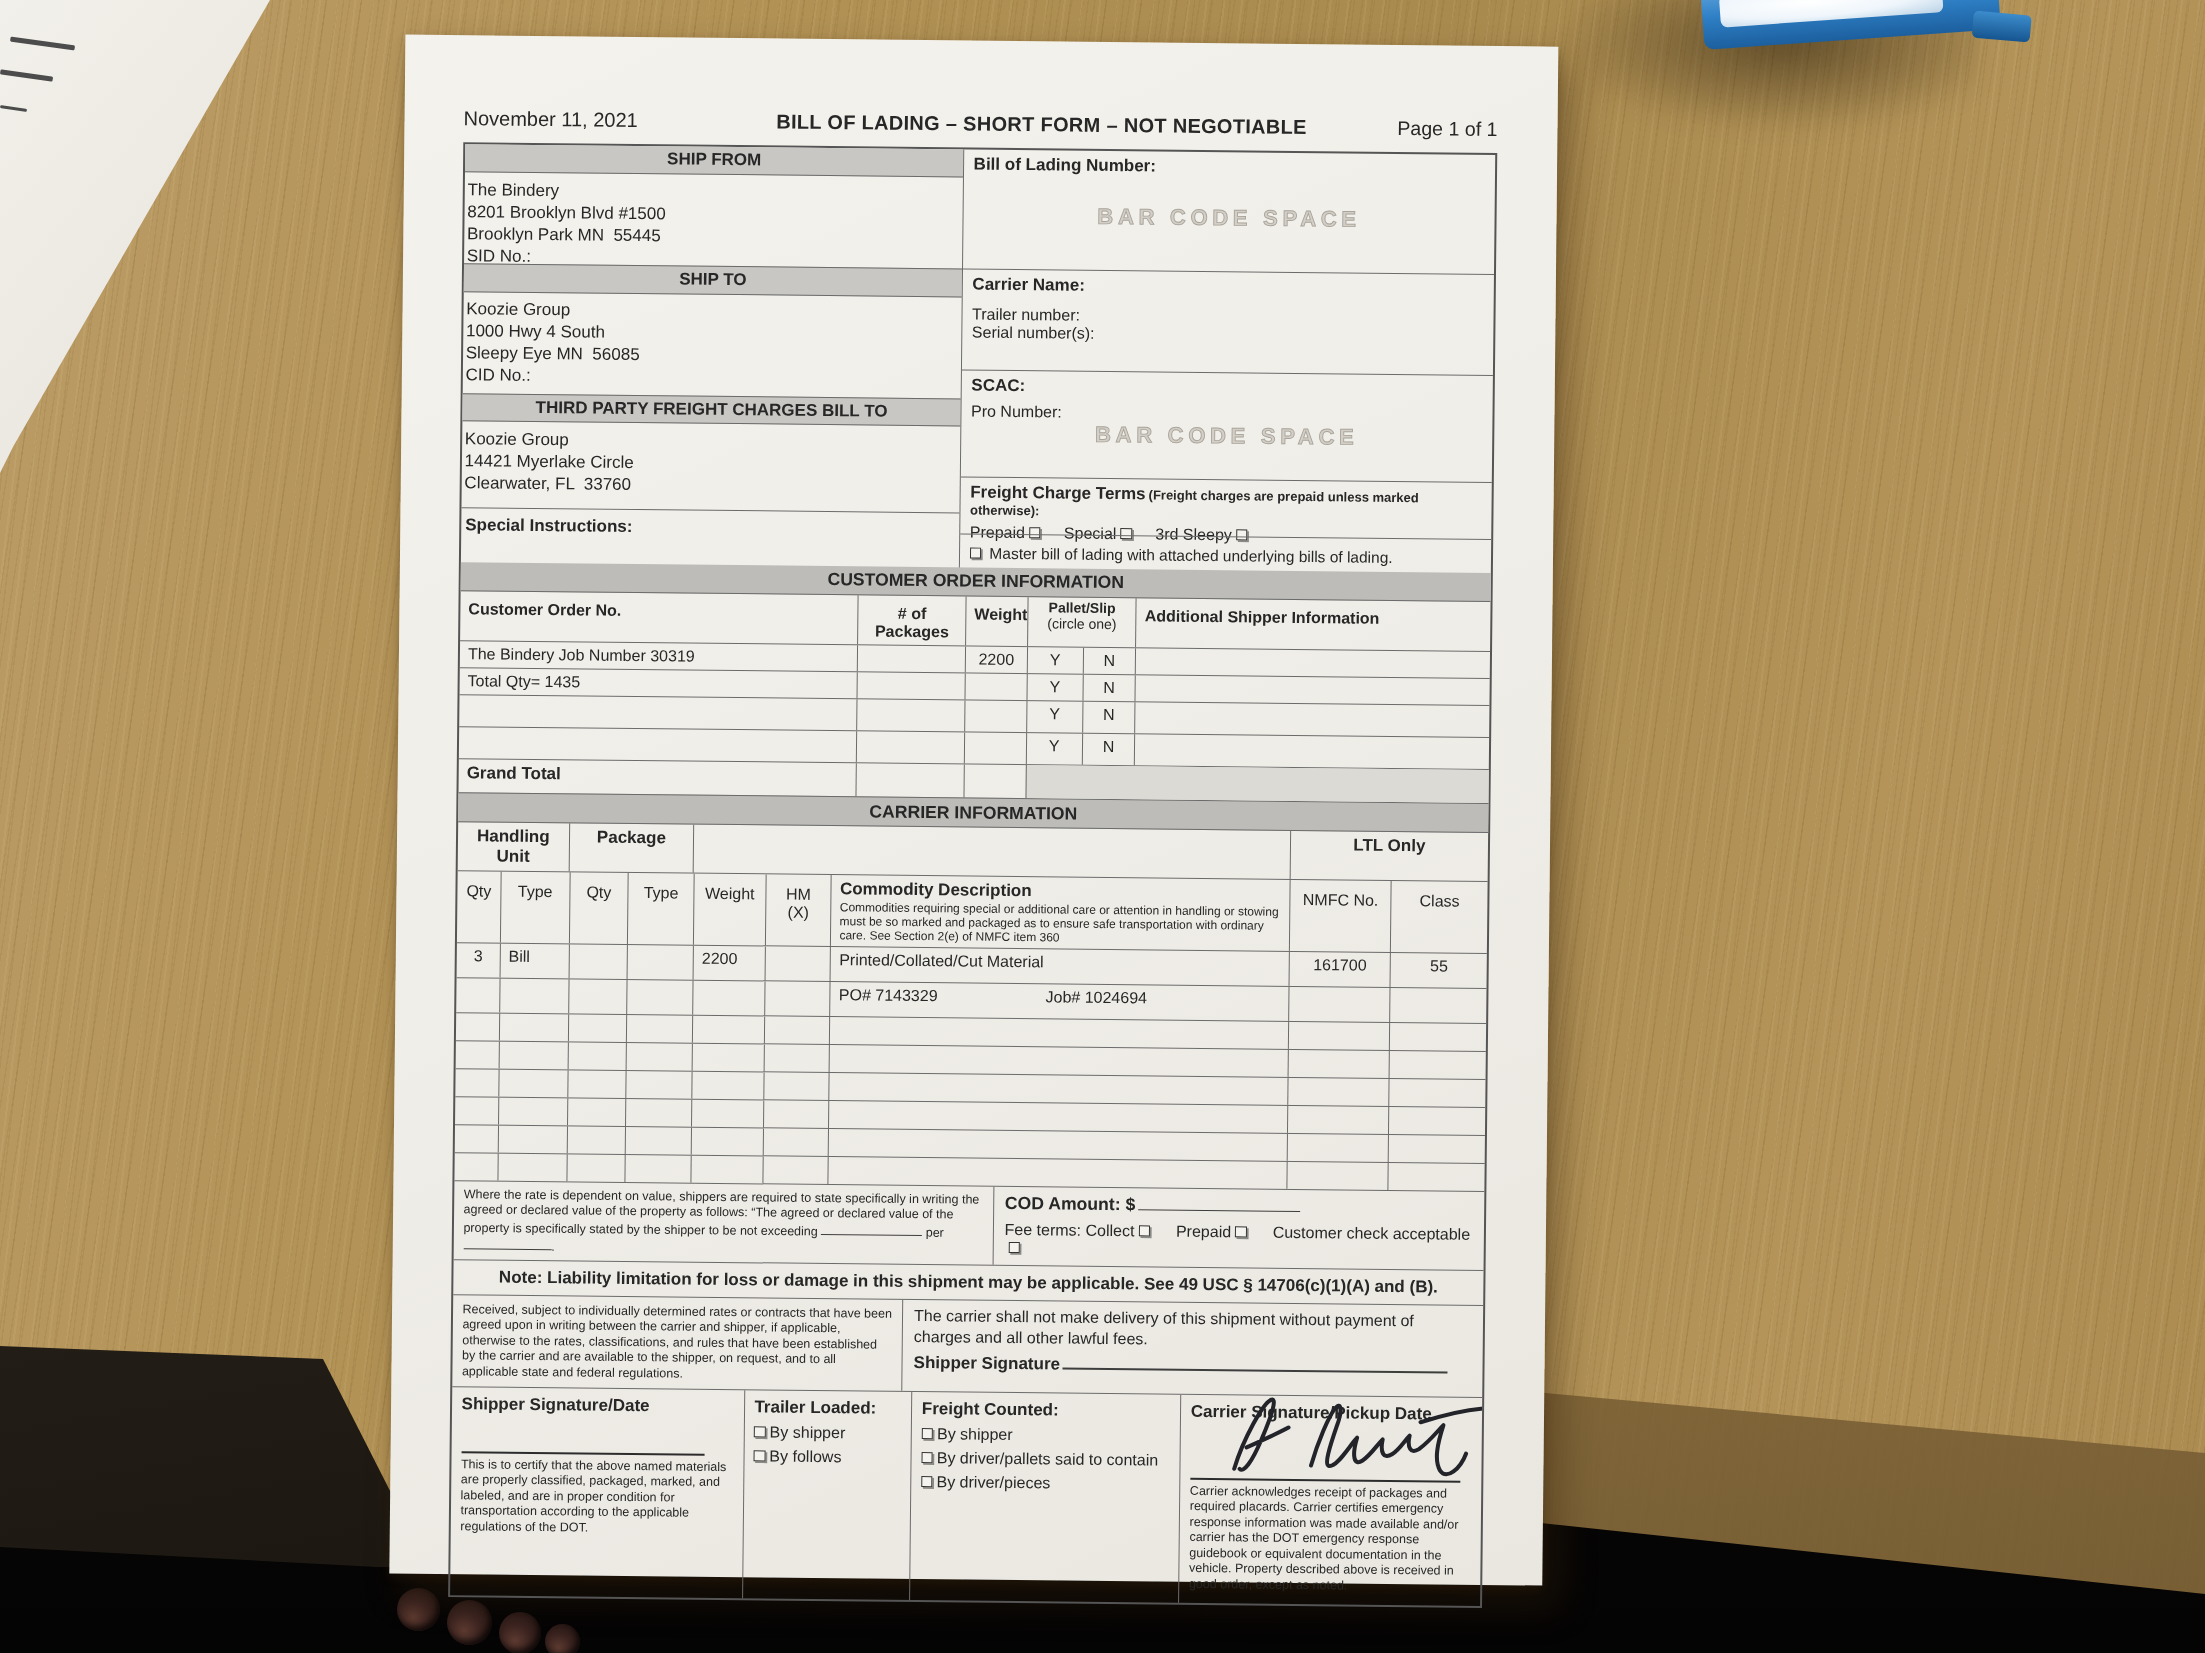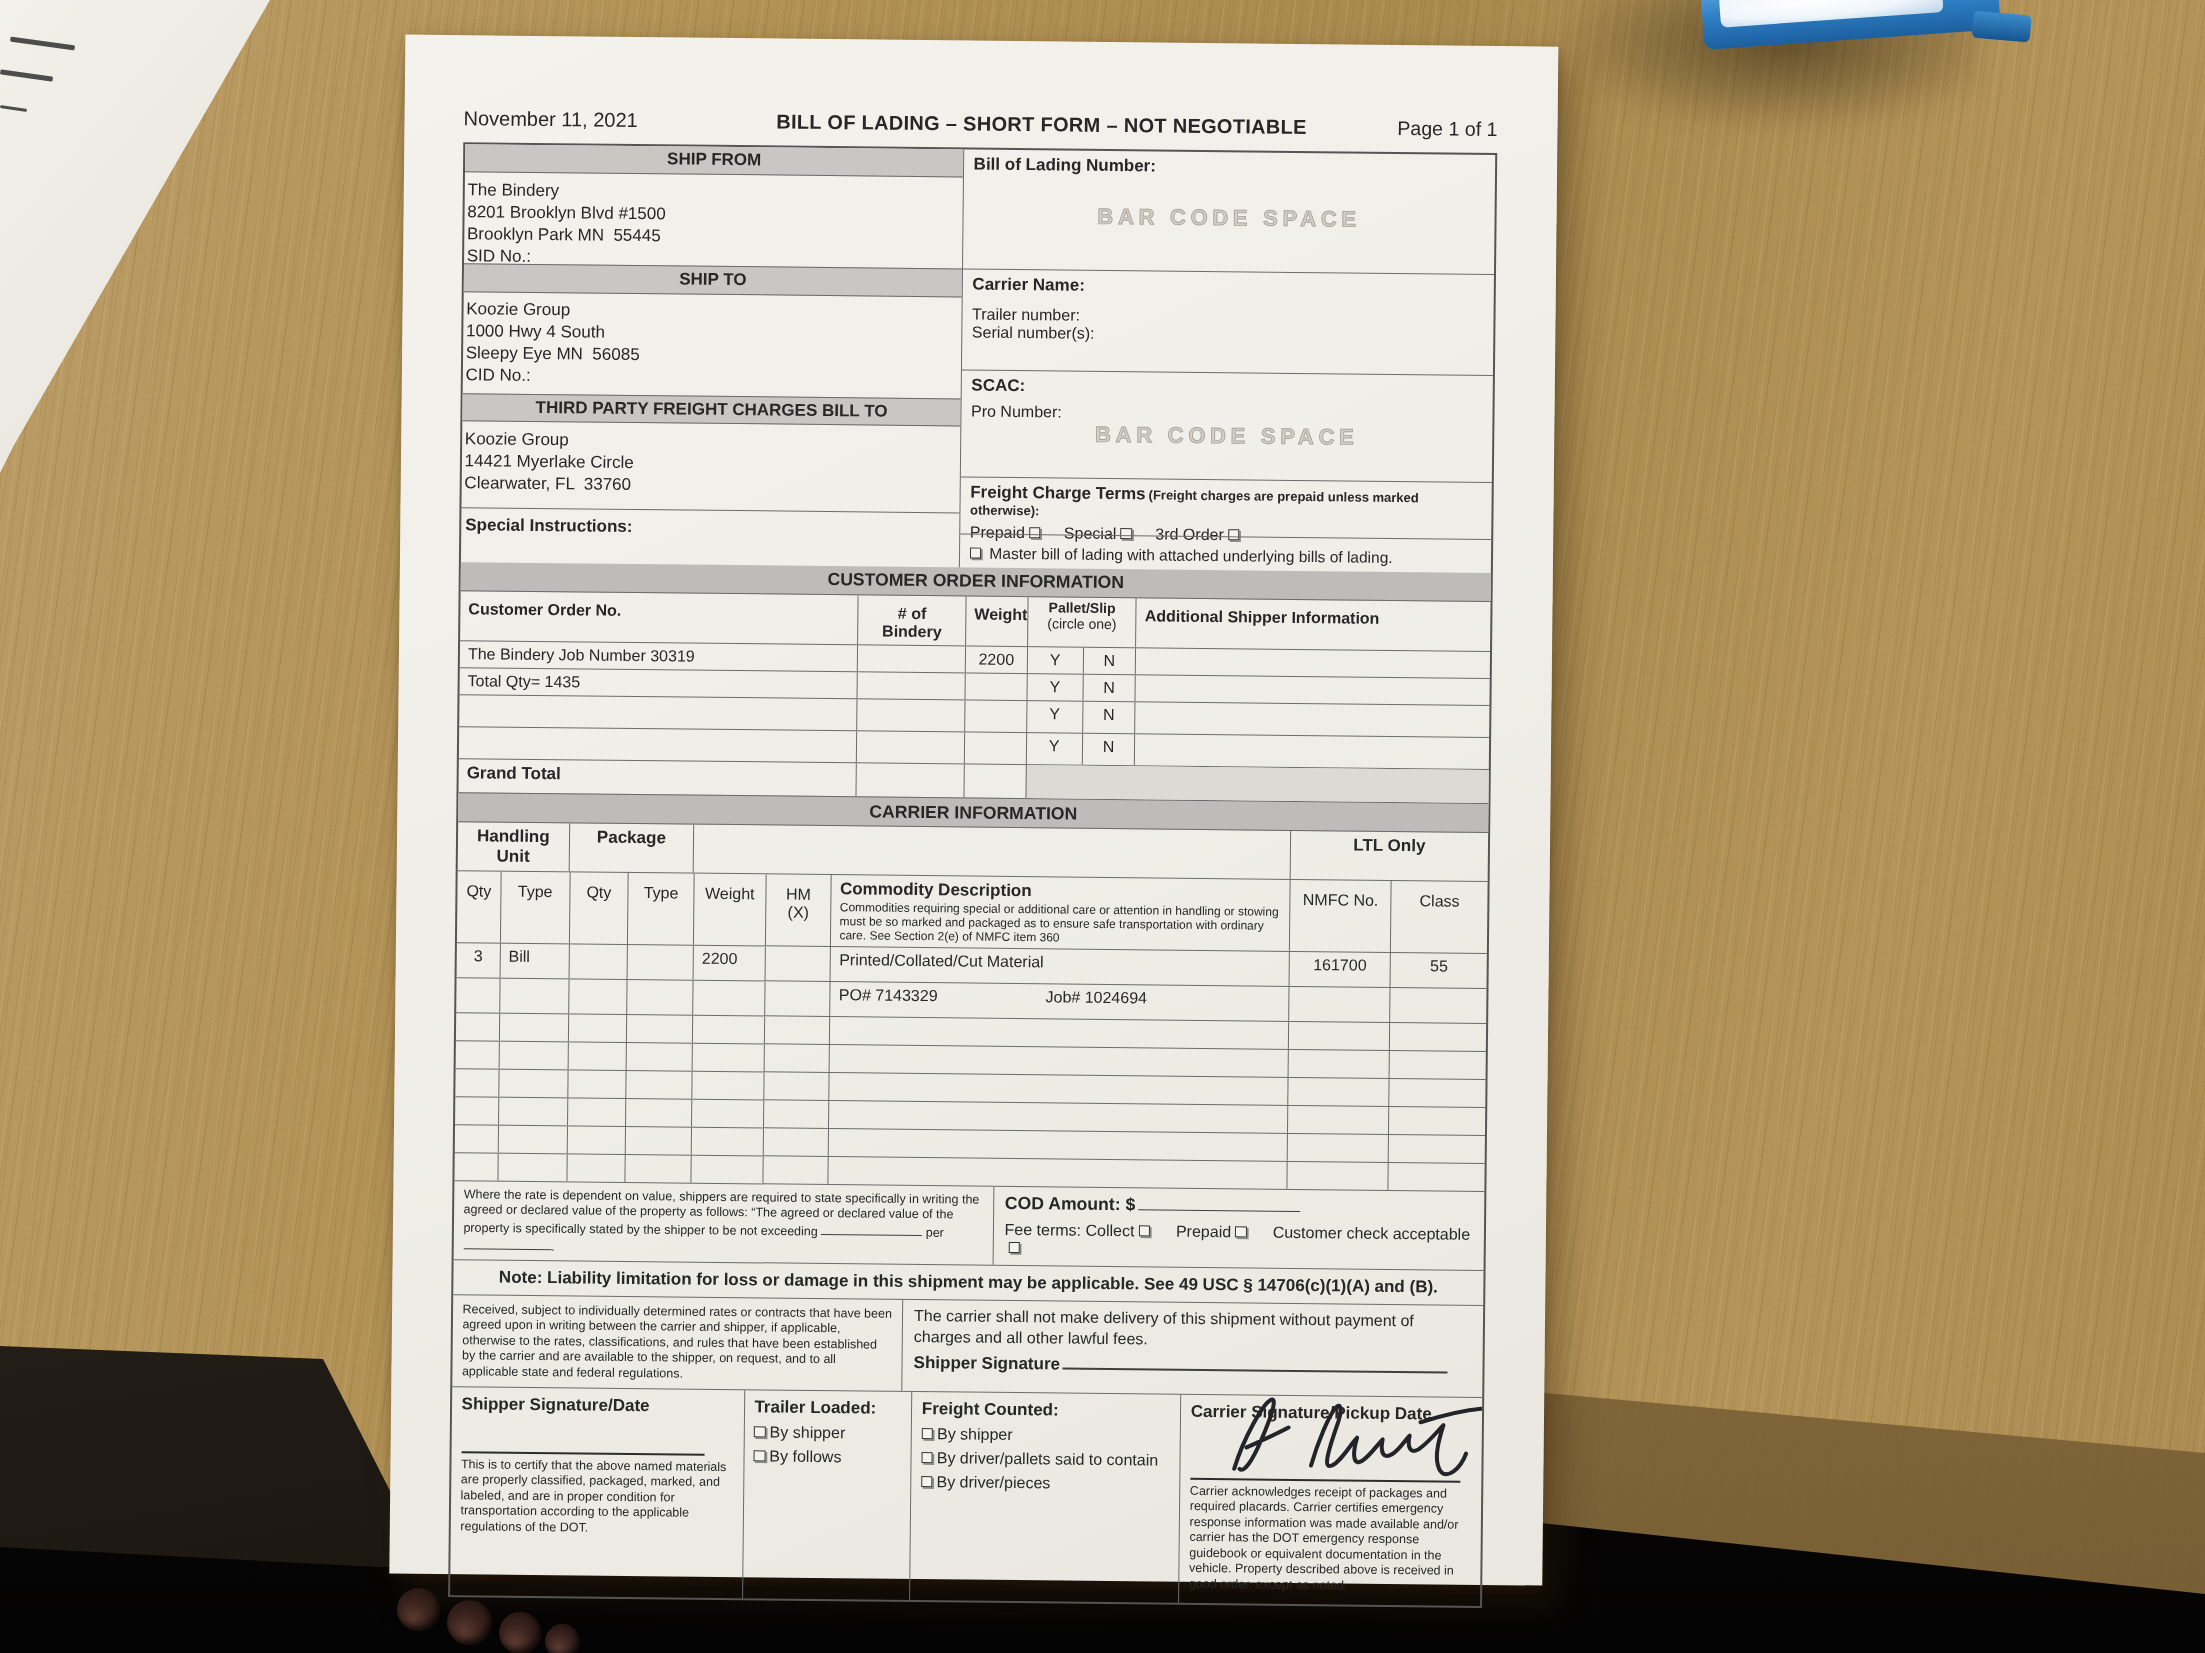--- a/index.html
+++ b/index.html
@@ -139,34 +139,34 @@
               <div class="lbl">SCAC:</div>
               <div class="sub" style="margin-top:6.8px;">Pro Number:</div>
               <div class="barcode">BAR CODE SPACE</div>
             </div>
             <div class="trc-cell" style="height:57px;">
               <span class="lbl">Freight Charge Terms</span>
               <span style="font-weight:bold;font-size:13px;">(Freight charges are prepaid unless marked otherwise):</span>
               <div style="margin-top:5.4px;font-size:16px;">
                 <span>Prepaid</span><span class="cb"></span>
                 <span style="margin-left:15px;">Special</span><span class="cb"></span>
-                <span style="margin-left:15px;">3rd Order</span><span class="cb"></span>
+                <span style="margin-left:15px;">3rd Sleepy</span><span class="cb"></span>
               </div>
             </div>
             <div class="trc-cell" style="flex:1;font-size:15.5px;padding-top:9.5px;">
               <span class="cb" style="margin-left:0;"></span>
               <span>Master bill of lading with attached underlying bills of lading.</span>
             </div>
           </div>
         </div>
 
         <div class="bar dbar" style="border-top:none;">CUSTOMER ORDER INFORMATION</div>
         <div class="r first" style="font-weight:bold;font-size:16px;">
           <div class="c fc" style="width:399px;padding-top:9.5px;">Customer Order No.</div>
-          <div class="c cell-center" style="width:108px;padding-top:9.5px;"># of Bindery</div>
+          <div class="c cell-center" style="width:108px;padding-top:9.5px;"># of Packages</div>
           <div class="c cell-center" style="width:62px;padding-top:9.5px;">Weight</div>
           <div class="c cell-center" style="width:109px;font-size:14px;padding:2.7px 1.4px;">
             <div>Pallet/Slip</div>
             <div style="font-weight:normal;">(circle one)</div>
           </div>
           <div class="c" style="width:356px;padding-top:9.5px;">Additional Shipper Information</div>
         </div>
 
         <div class="r" style="font-size:16px;">
           <div class="c fc" style="width:399px;">The Bindery Job Number 30319</div>

